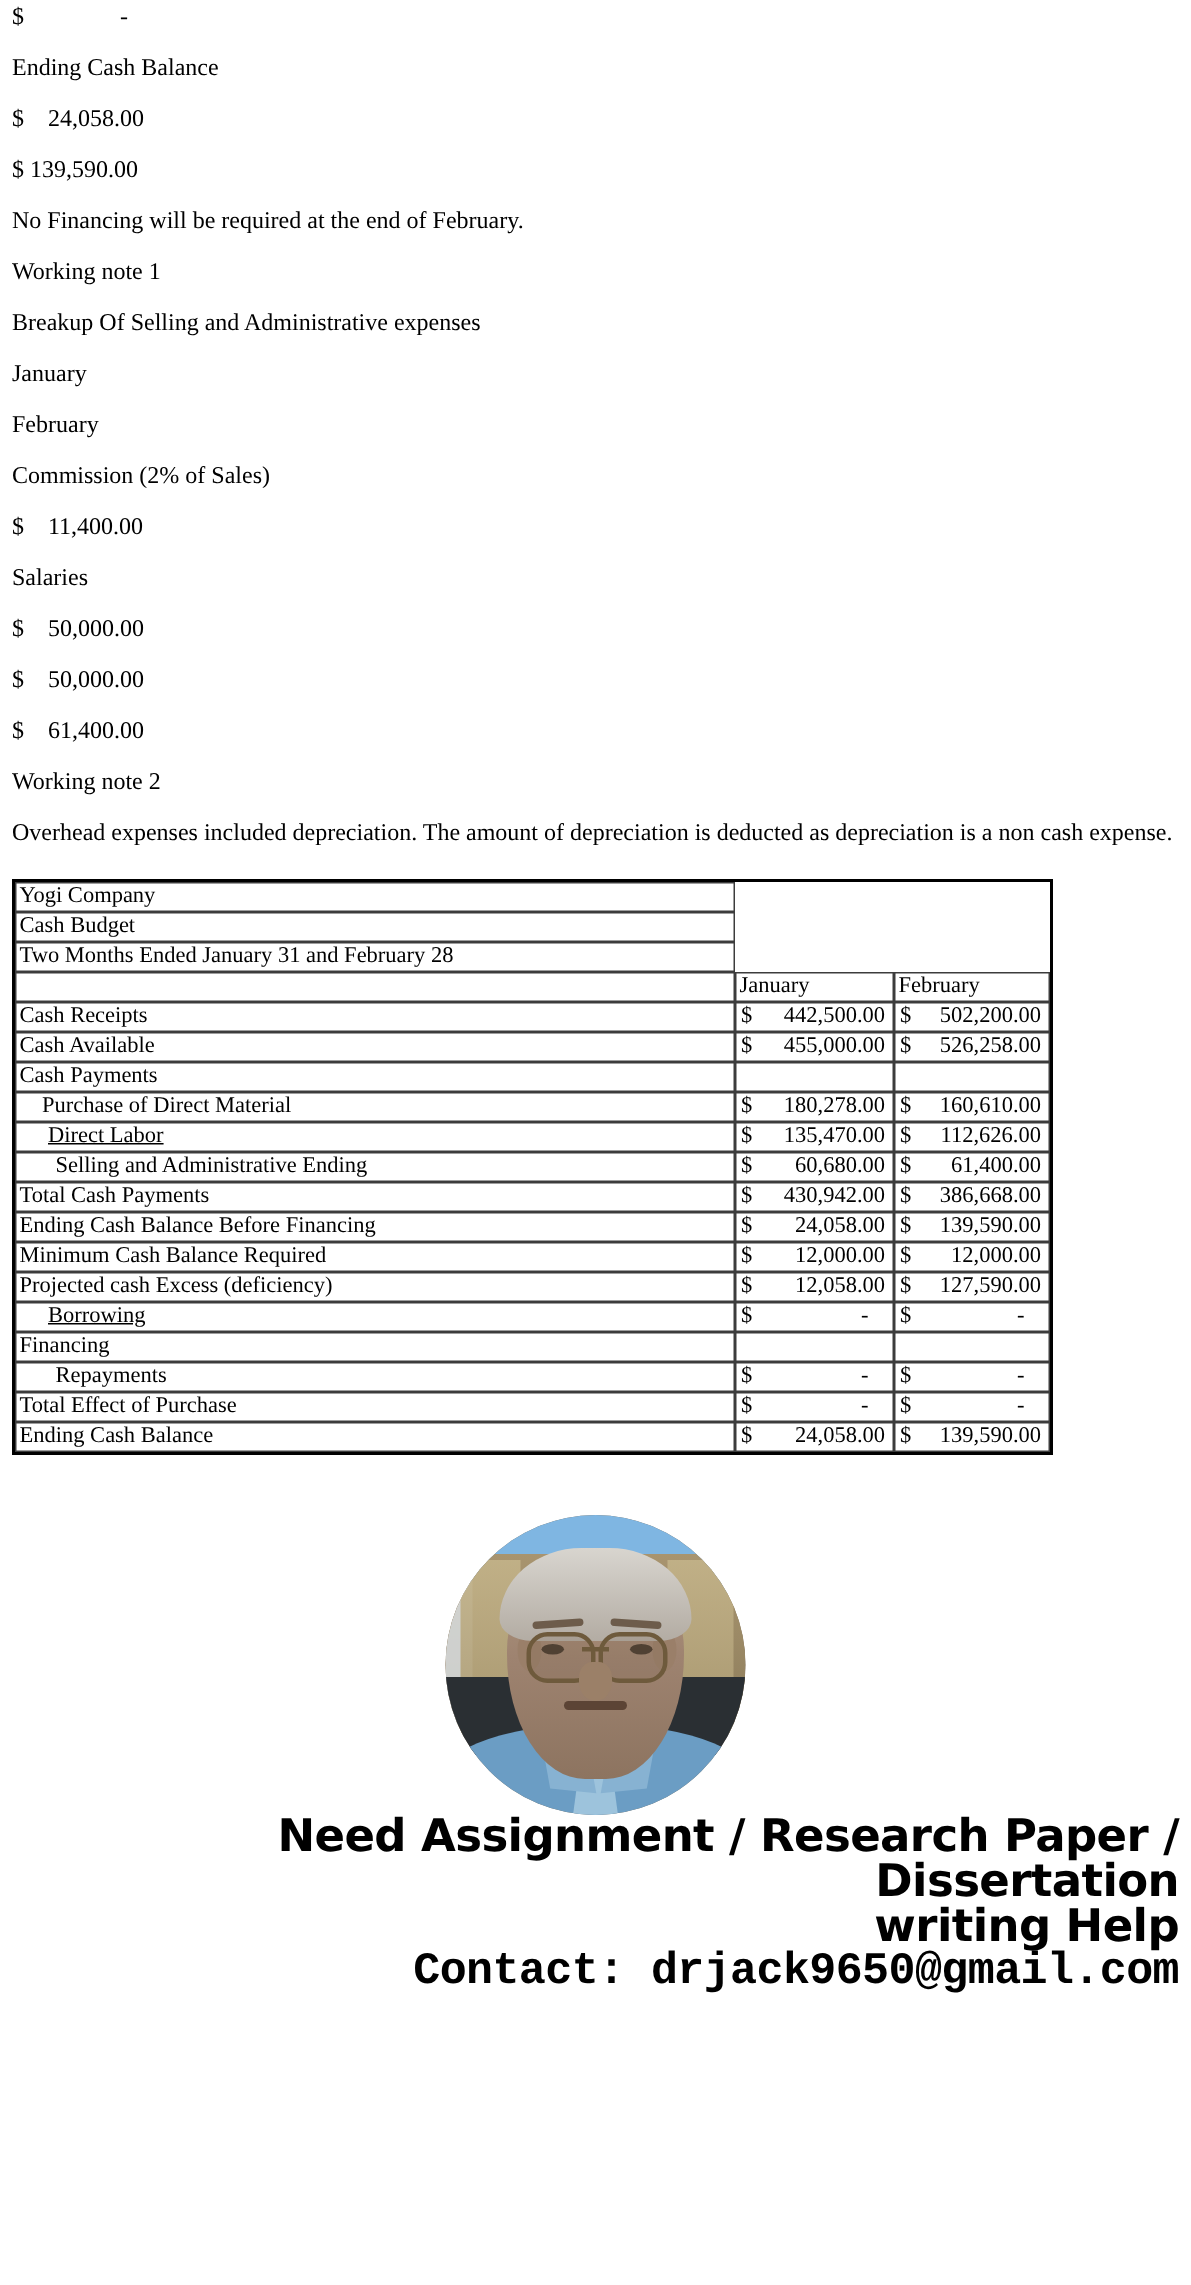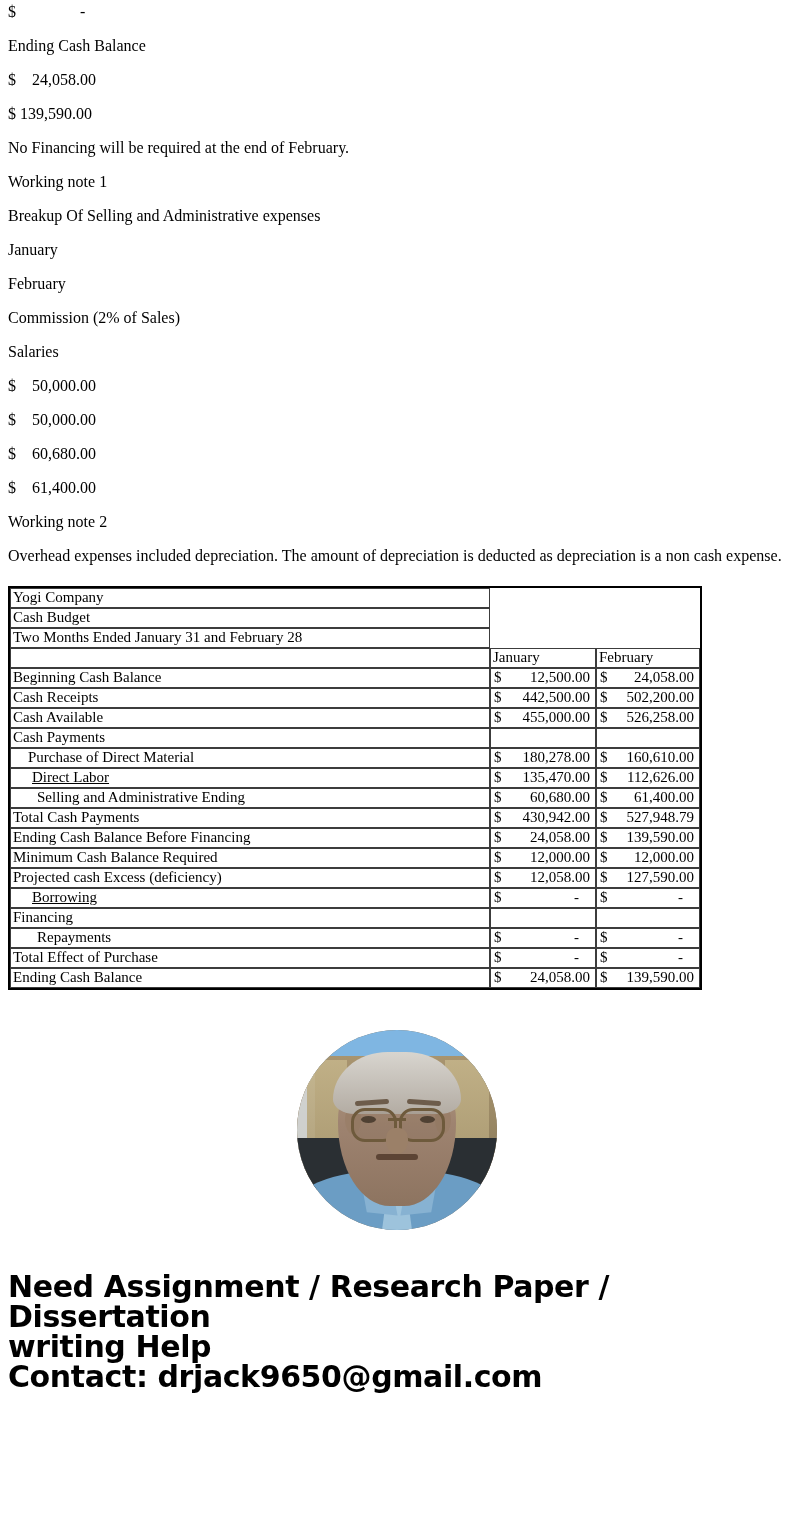--- a/index.html
+++ b/index.html
@@ -189,55 +189,54 @@
     background: #9b8068; border-radius: 40% 40% 50% 50%;
   }
   .av-mouth {
     position: absolute; top: 62%; left: 50%; margin-left: -21px;
     width: 42px; height: 6px;
     background: #5c4435; border-radius: 4px;
   }
 
   
   .promo {
-    margin-top: 42px;
-    text-align: left;
+    text-align: right;
     font-family: "DejaVu Sans", "Liberation Sans", sans-serif;
     font-weight: bold;
     font-size: 30px;
     line-height: 30px;
     color: #000;
     letter-spacing: -0.4px;
     padding-bottom: 20px;
   }
   .promo-line { display: block; }
   .promo-line.l1 { }
   .promo-line.l2 { }
-  .promo-line.l3 { margin-top: 0px; }
+  .promo-line.l3 { margin-top: 0px; font-family: Liberation Mono, monospace; }
 </style>
 </head>
 <body>
 
 <div class="page">
 
   <div class="doc-lines">
     <div class="doc-line">$                -</div>
     <div class="doc-line">Ending Cash Balance</div>
     <div class="doc-line">$    24,058.00</div>
     <div class="doc-line">$ 139,590.00</div>
     <div class="doc-line">No Financing will be required at the end of February.</div>
     <div class="doc-line">Working note 1</div>
     <div class="doc-line">Breakup Of Selling and Administrative expenses</div>
     <div class="doc-line">January</div>
     <div class="doc-line">February</div>
     <div class="doc-line">Commission (2% of Sales)</div>
+    <div class="doc-line">$    11,400.00</div>
     <div class="doc-line">Salaries</div>
     <div class="doc-line">$    50,000.00</div>
     <div class="doc-line">$    50,000.00</div>
-    <div class="doc-line">$    60,680.00</div>
     <div class="doc-line">$    61,400.00</div>
     <div class="doc-line">Working note 2</div>
     <div class="doc-line wrap">Overhead expenses included depreciation. The amount of depreciation is deducted as depreciation is a non cash expense.</div>
   </div>
 
   <div class="table-wrap">
     <table class="cash-budget">
       <tbody>
         <tr>
           <td class="c-label">Yogi Company</td>
@@ -255,35 +254,20 @@
           <td class="c-feb blank-span"></td>
         </tr>
         <tr>
           <td class="c-label col-head"></td>
           <td class="c-jan col-head">January</td>
           <td class="c-feb col-head">February</td>
         </tr>
       </tbody>
       <tbody id="tbody-rows">
           <tr>
-            <td class="c-label ">Beginning Cash Balance</td>
-            <td class="c-jan">
-              <span class="money">
-                <span class="sym">$</span>
-                <span class="amt">12,500.00</span>
-              </span>
-            </td>
-            <td class="c-feb">
-              <span class="money">
-                <span class="sym">$</span>
-                <span class="amt">24,058.00</span>
-              </span>
-            </td>
-          </tr>
-          <tr>
             <td class="c-label ">Cash Receipts</td>
             <td class="c-jan">
               <span class="money">
                 <span class="sym">$</span>
                 <span class="amt">442,500.00</span>
               </span>
             </td>
             <td class="c-feb">
               <span class="money">
                 <span class="sym">$</span>
@@ -360,21 +344,21 @@
             <td class="c-label ">Total Cash Payments</td>
             <td class="c-jan">
               <span class="money">
                 <span class="sym">$</span>
                 <span class="amt">430,942.00</span>
               </span>
             </td>
             <td class="c-feb">
               <span class="money">
                 <span class="sym">$</span>
-                <span class="amt">527,948.79</span>
+                <span class="amt">386,668.00</span>
               </span>
             </td>
           </tr>
           <tr>
             <td class="c-label ">Ending Cash Balance Before Financing</td>
             <td class="c-jan">
               <span class="money">
                 <span class="sym">$</span>
                 <span class="amt">24,058.00</span>
               </span>

